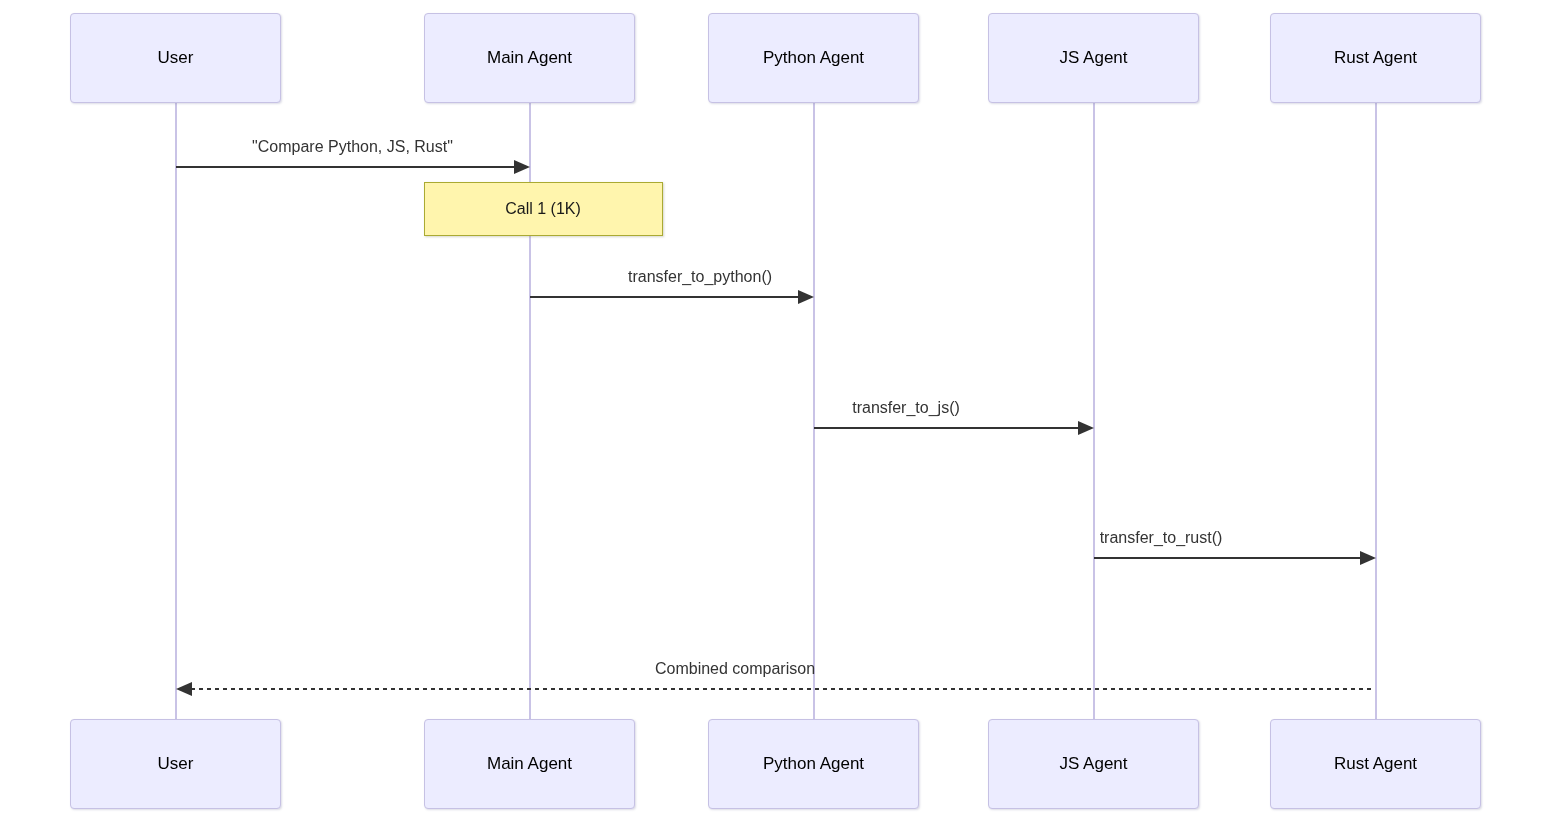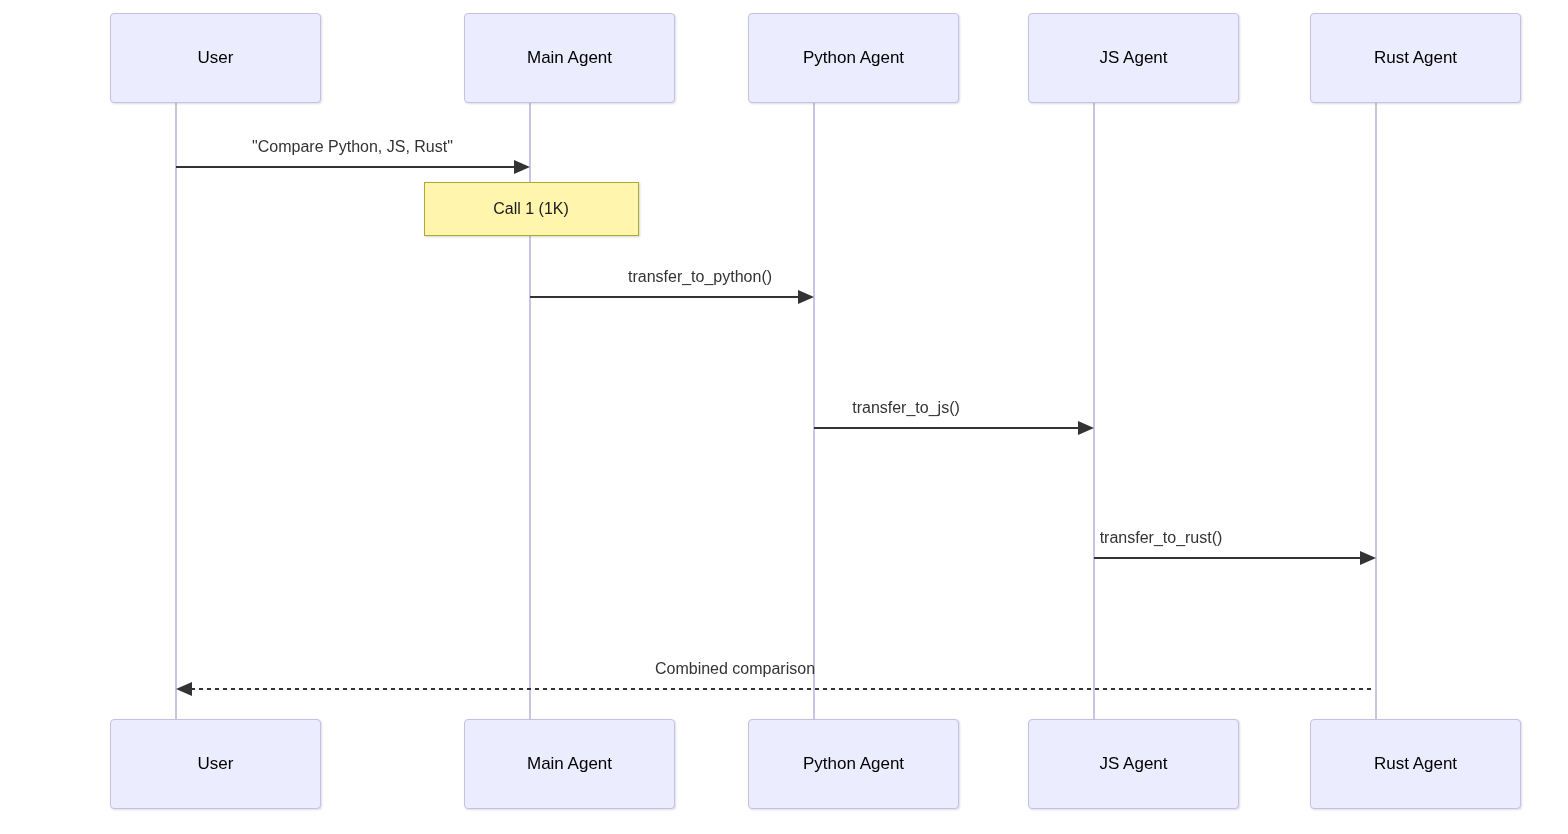--- a/index.html
+++ b/index.html
@@ -29,21 +29,20 @@
     background: #ECECFF;
     border: 1px solid #c6c1e4;
     border-radius: 4px;
     box-shadow: 1px 1px 2px rgba(120,120,160,0.25);
     display: flex;
     align-items: center;
     justify-content: center;
     font-size: 17px;
     color: #000000;
     box-sizing: border-box;
-    margin-left: 40px;
   }
   .msg-label {
     position: absolute;
     transform: translateX(-50%);
     white-space: nowrap;
     font-size: 16px;
     color: #333333;
     height: 22px;
     line-height: 22px;
   }
@@ -68,21 +67,21 @@
   .arrow-left {
     position: absolute;
     width: 0;
     height: 0;
     border-top: 7px solid transparent;
     border-bottom: 7px solid transparent;
     border-right: 16px solid #333333;
   }
   .note {
     position: absolute;
-    width: 215px;
+    width: 239px;
     height: 54px;
     background: #FFF5AD;
     border: 1px solid #AAAA33;
     box-shadow: 1px 1px 2px rgba(120,120,80,0.3);
     display: flex;
     align-items: center;
     justify-content: center;
     font-size: 16px;
     color: #1a1a1a;
     box-sizing: border-box;

